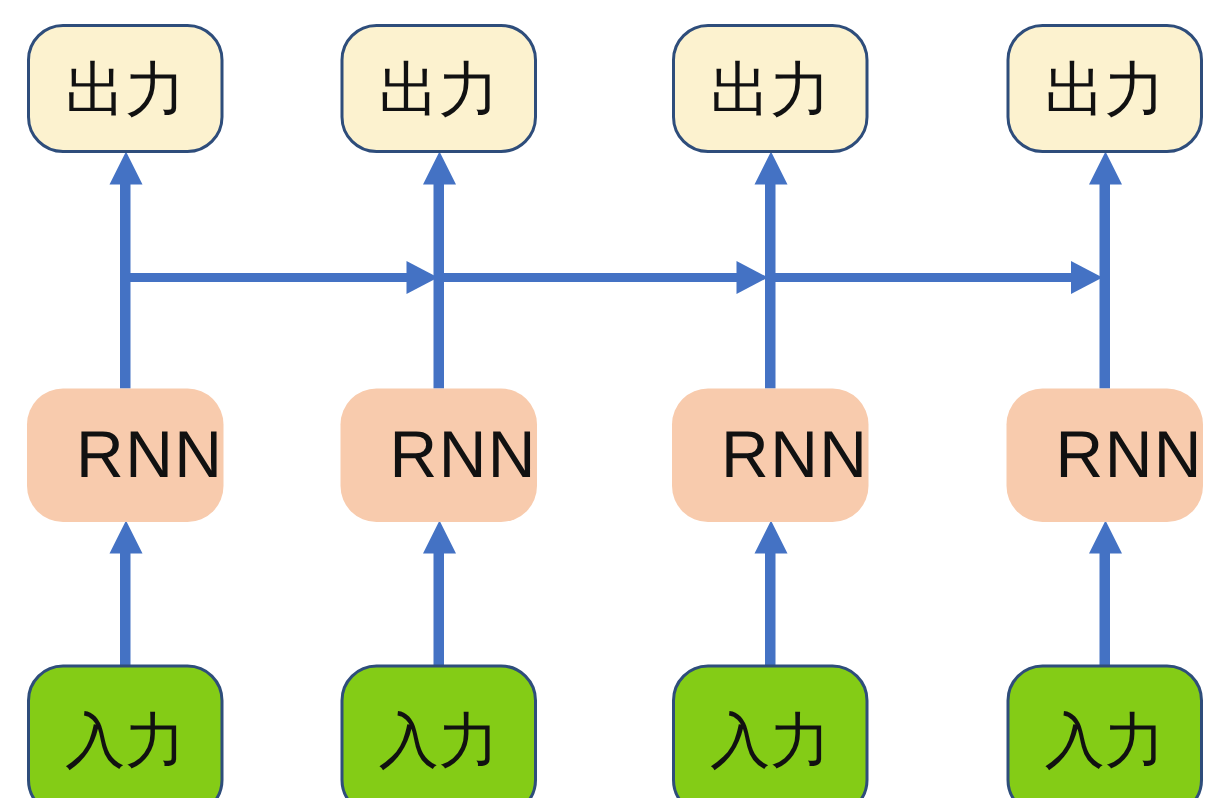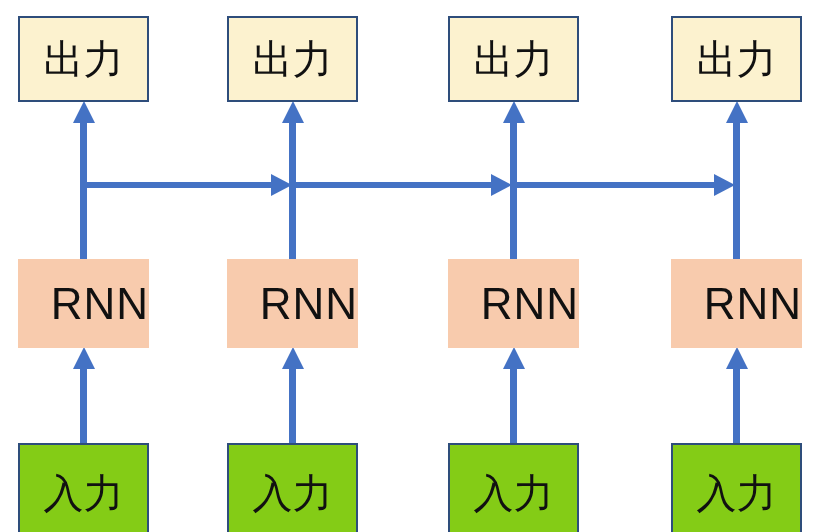--- a/index.html
+++ b/index.html
@@ -16,20 +16,21 @@
     overflow: hidden;
   }
   .box {
     position: absolute;
     width: 131px;
     display: flex;
     align-items: center;
     justify-content: center;
     box-sizing: border-box;
     color: #111111;
+    border-radius: 24px;
   }
   .box.output {
     top: 16px;
     height: 86px;
     background: #FCF2CF;
     border: 2.5px solid #2E4D7B;
     font-size: 40px;
   }
   .box.rnn {
     top: 259px;

